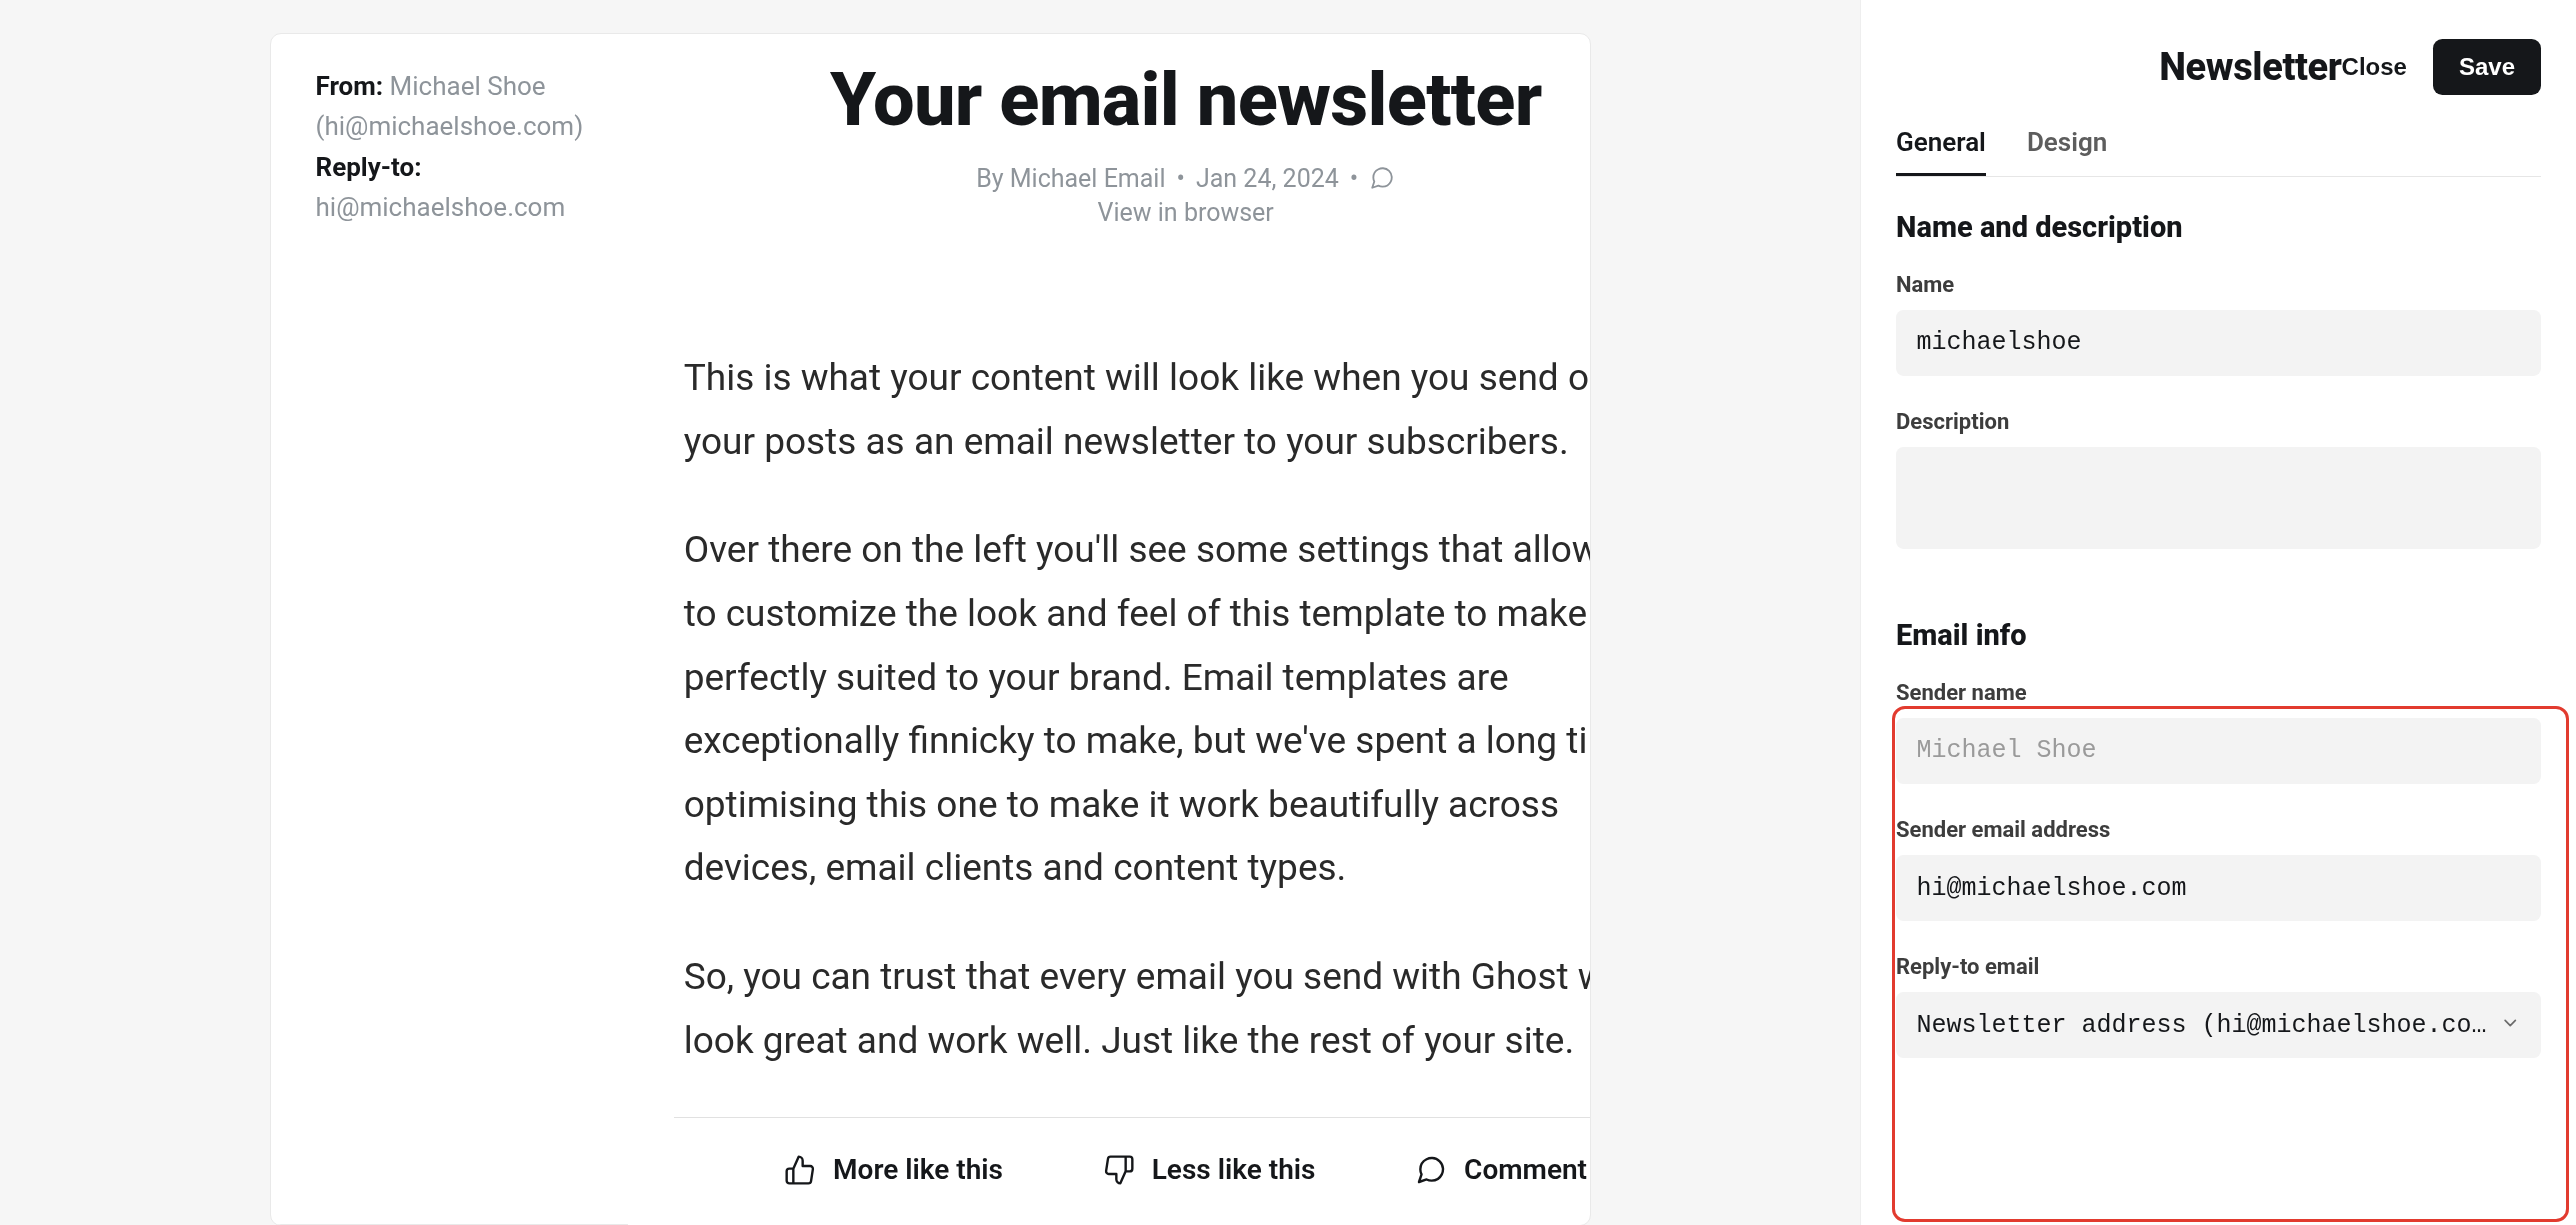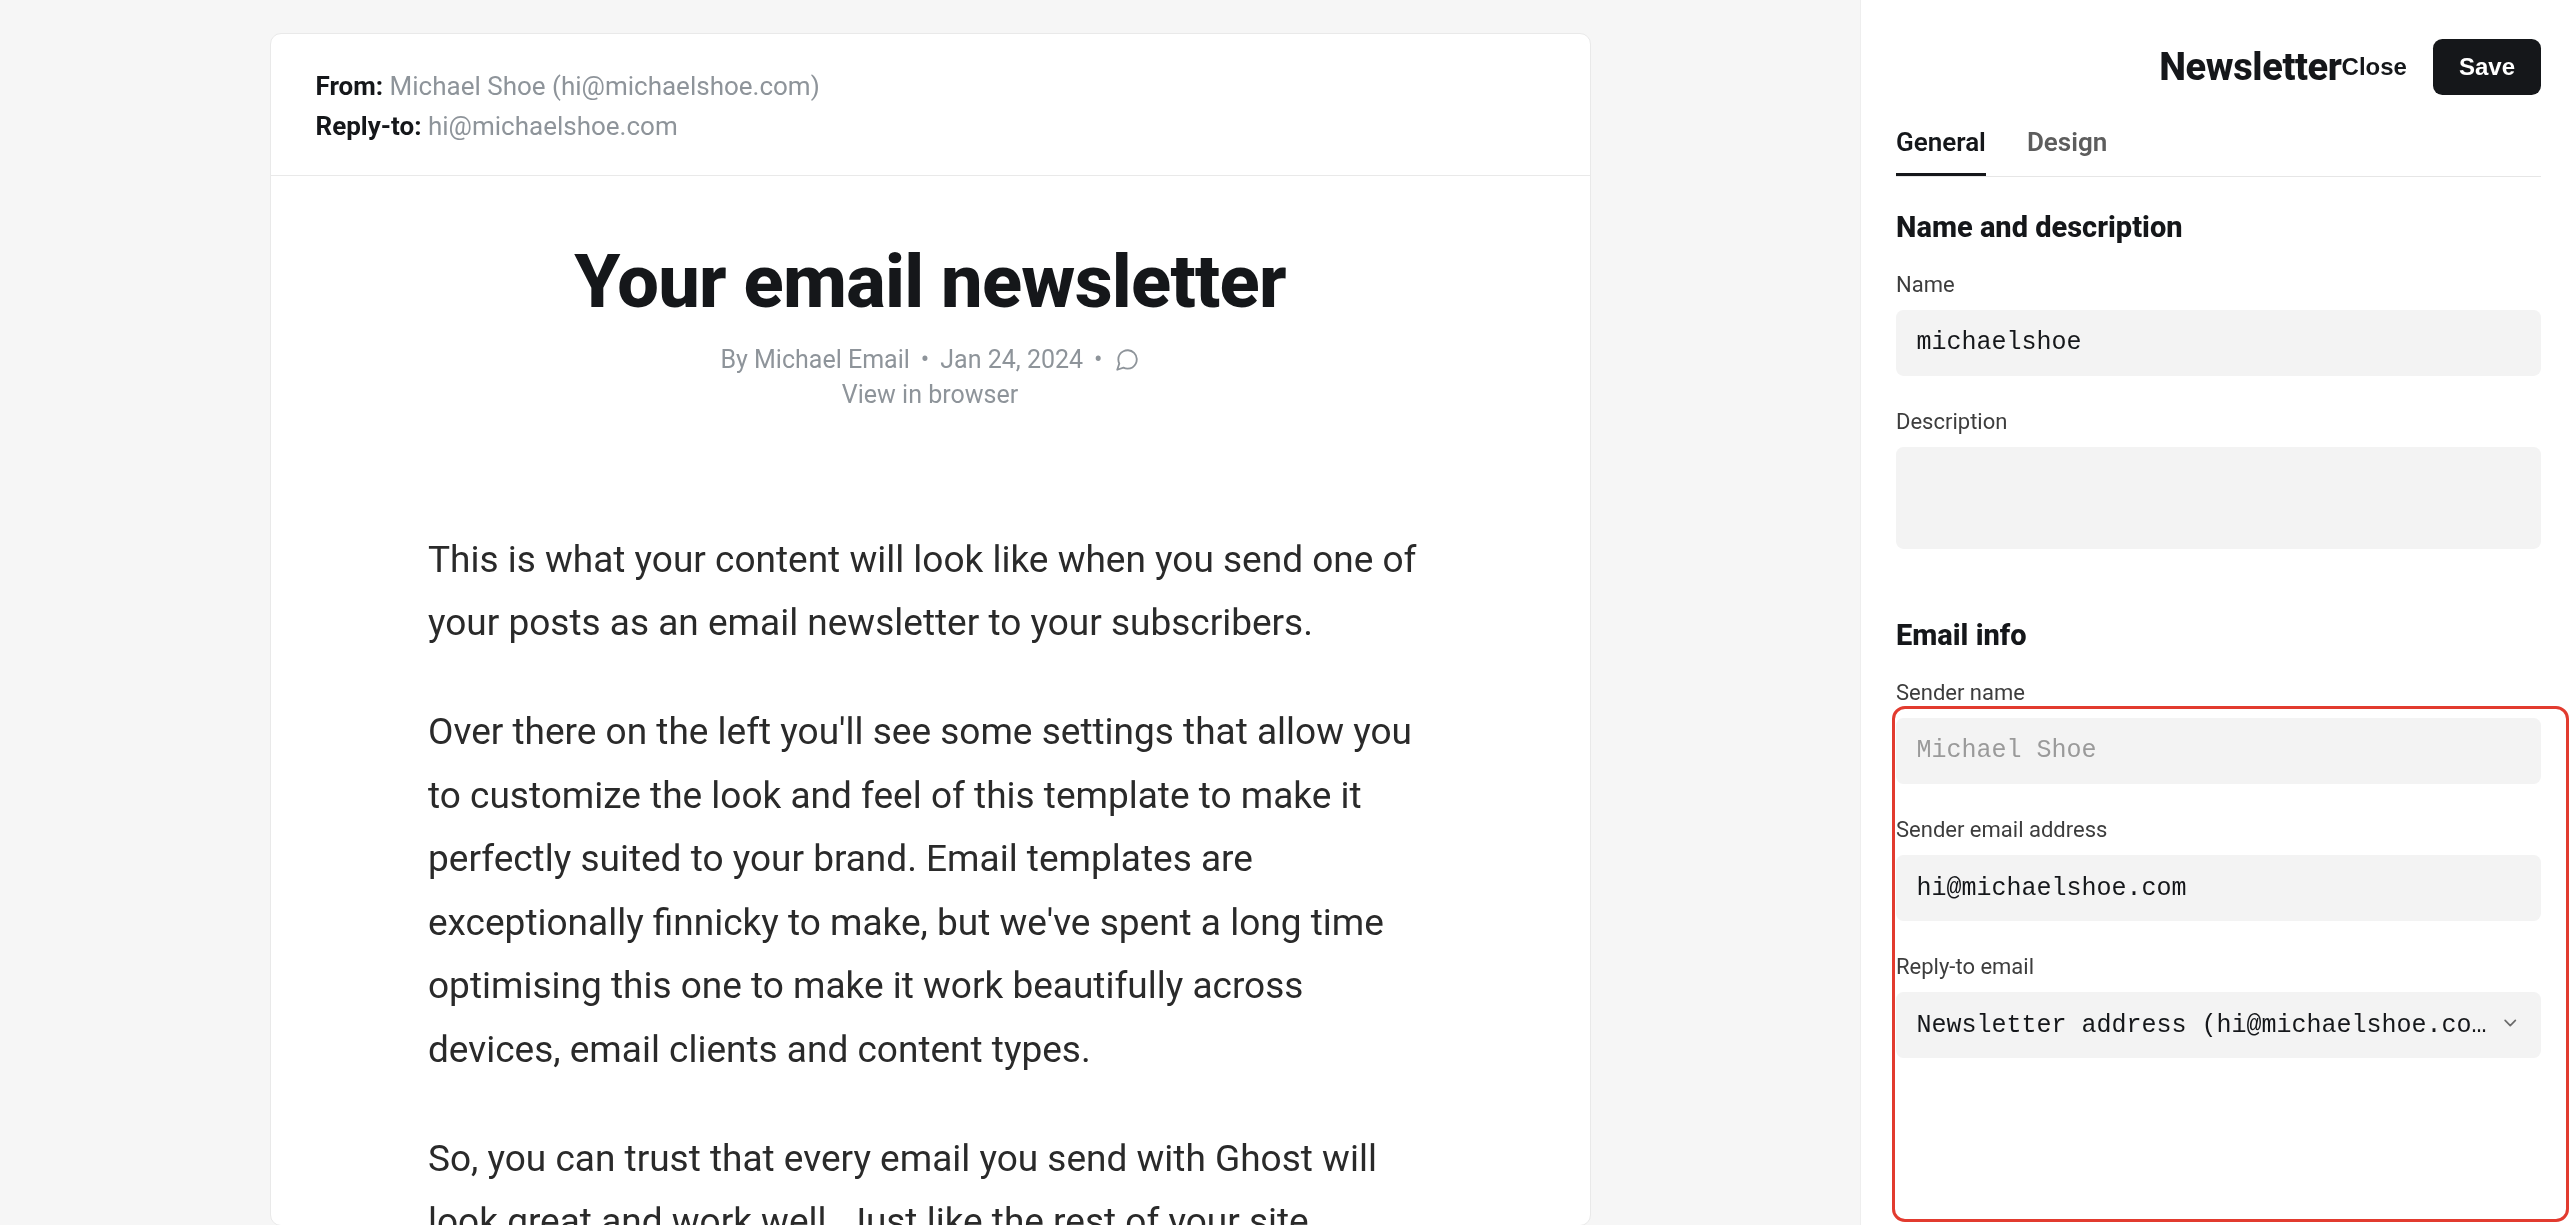--- a/index.html
+++ b/index.html
@@ -24,22 +24,21 @@
     justify-content: center;
     overflow: hidden;
   }
   .email-card {
     width: 1321px;
     background: #fff;
     border: 0.9px solid #e9e9e9;
     border-radius: 11px;
     overflow: hidden;
     display: flex;
-    flex-direction: column;
-    gap: 40px;
+    flex-direction: row;
   }
   .email-header {
     padding: 32px 45px 28px;
     border-bottom: 0.9px solid #e9e9e9;
     font-size: 26px;
     line-height: 1.55;
   }
   .email-header .label {
     font-weight: 700;
     color: #15171a;
@@ -170,21 +169,21 @@
   }
   .section-title {
     font-size: 29px;
     font-weight: 800;
     margin-bottom: 28px;
   }
   .field { margin-bottom: 33px; }
   .field:last-child { margin-bottom: 0; }
   .field-label {
     font-size: 22px;
-    font-weight: 400;
+    font-weight: 700;
     color: #3d3d3d;
     margin-bottom: 13px;
   }
   .field-input {
     width: 100%;
     font-size: 25px;
     font-family: Liberation Mono, monospace;
     color: #15171a;
     background: #f3f3f3;
     border: none;

